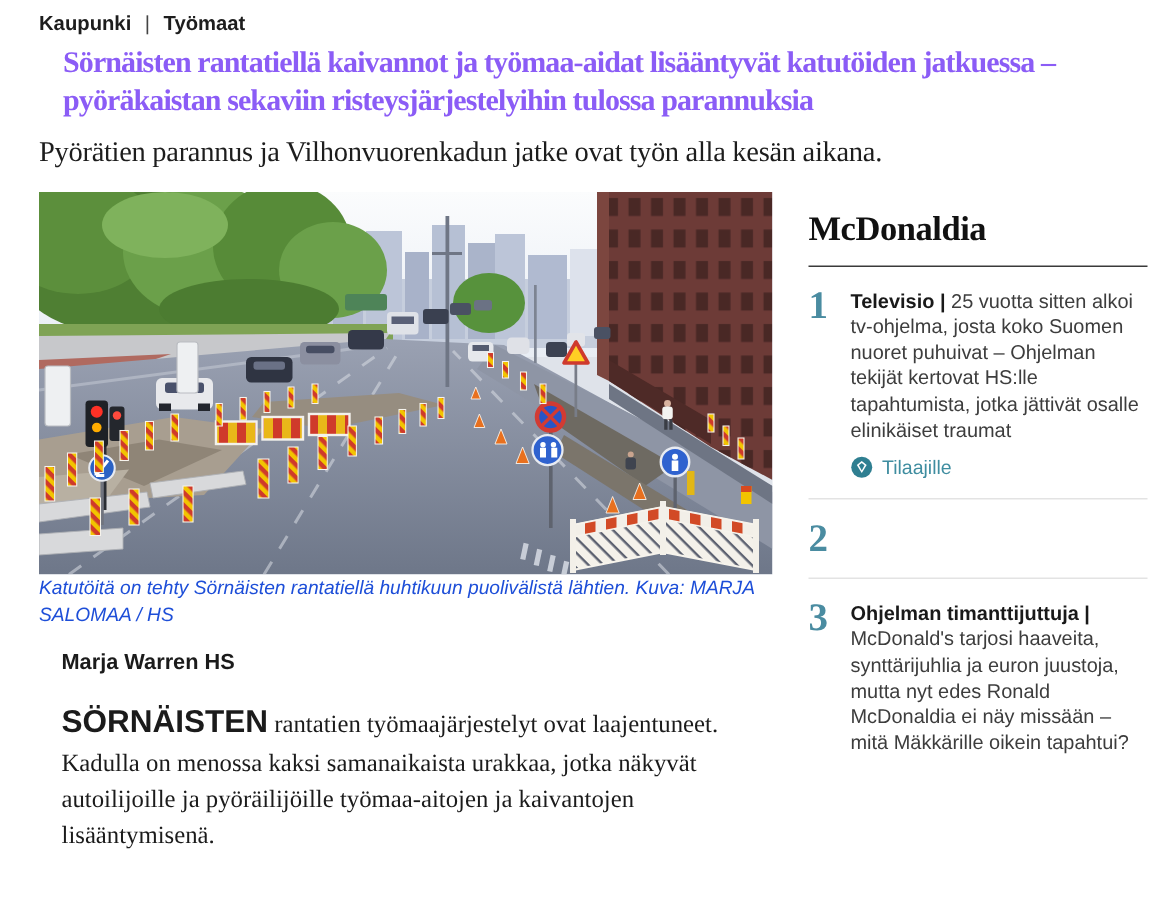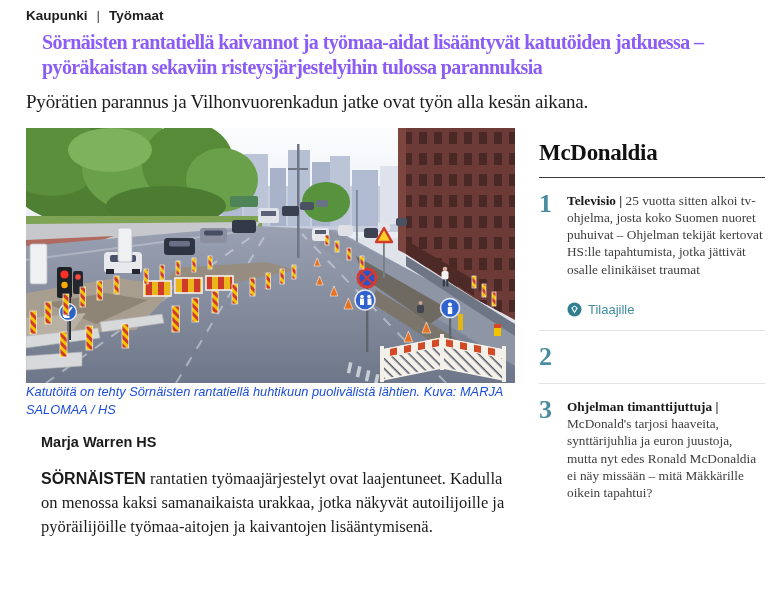--- a/index.html
+++ b/index.html
@@ -30,34 +30,34 @@
   .photo-frame { width: 489px; height: 255px; overflow: hidden; background:#dfe3ea; }
   .photo-frame svg { display:block; width: 100%; height: 100%; }
   .caption { font-size: 12.8px; color: #1d4ed8; line-height: 1.42; max-width: 512px; font-style: italic; }
   .byline { margin-top: 15px; padding-left: 15px; }
   .author { font-weight: 700; font-size: 14.5px; color: #1b1b1b; }
   .published { font-size: 13.5px; color: #6e6e6e; margin-top: 4px; }
   .body-text {
     font-family: "Liberation Serif", serif; font-size: 16.5px; line-height: 1.45;
     color: #1b1b1b; padding-left: 15px; margin-top: 17px; max-width: 495px;
   }
-  .body-lead { font-family: "Liberation Sans", sans-serif; font-weight: 700; font-size: 16px; }
+  .body-lead { font-family: "Liberation Sans", sans-serif; font-weight: 700; font-size: 21px; }
   
   .sidebar { flex: 1 1 auto; padding-top: 12px; padding-right: 3px; }
   .sidebar-title { font-family: "Liberation Serif", serif; font-weight: 700;
     font-size: 23px; color: #111; letter-spacing: -0.3px; }
   .sidebar-rule { border: none; border-top: 1.5px solid #3a3a3a; margin: 11px 0 0; }
   .mr-item { display: flex; gap: 13px; padding: 14px 0 13px; border-bottom: 1px solid #e3e3e3; cursor: pointer; }
   .mr-item:last-child { border-bottom: none; }
   .rank { font-family: "Liberation Serif", serif; font-weight: 700; font-size: 26px;
     color: #4a8ca1; line-height: 0.95; min-width: 15px; }
   .mr-body { flex: 1; }
-  .mr-text { font-size: 13.3px; line-height: 1.3; color: #3d3d3d; font-family: Liberation Serif, serif; }
+  .mr-text { font-size: 13.3px; line-height: 1.3; color: #3d3d3d; }
   .mr-label { font-weight: 700; color: #191919; }
-  .badge { display: flex; align-items: center; gap: 6px; margin-top: 24px;
+  .badge { display: flex; align-items: center; gap: 6px; margin-top: 9px;
     color: #3f8da0; font-size: 13px; }
   .badge svg { display:block; }
 </style>
 </head>
 <body>
 
 <div class="page">
 
   <nav class="breadcrumb">
     <a>Kaupunki</a>

